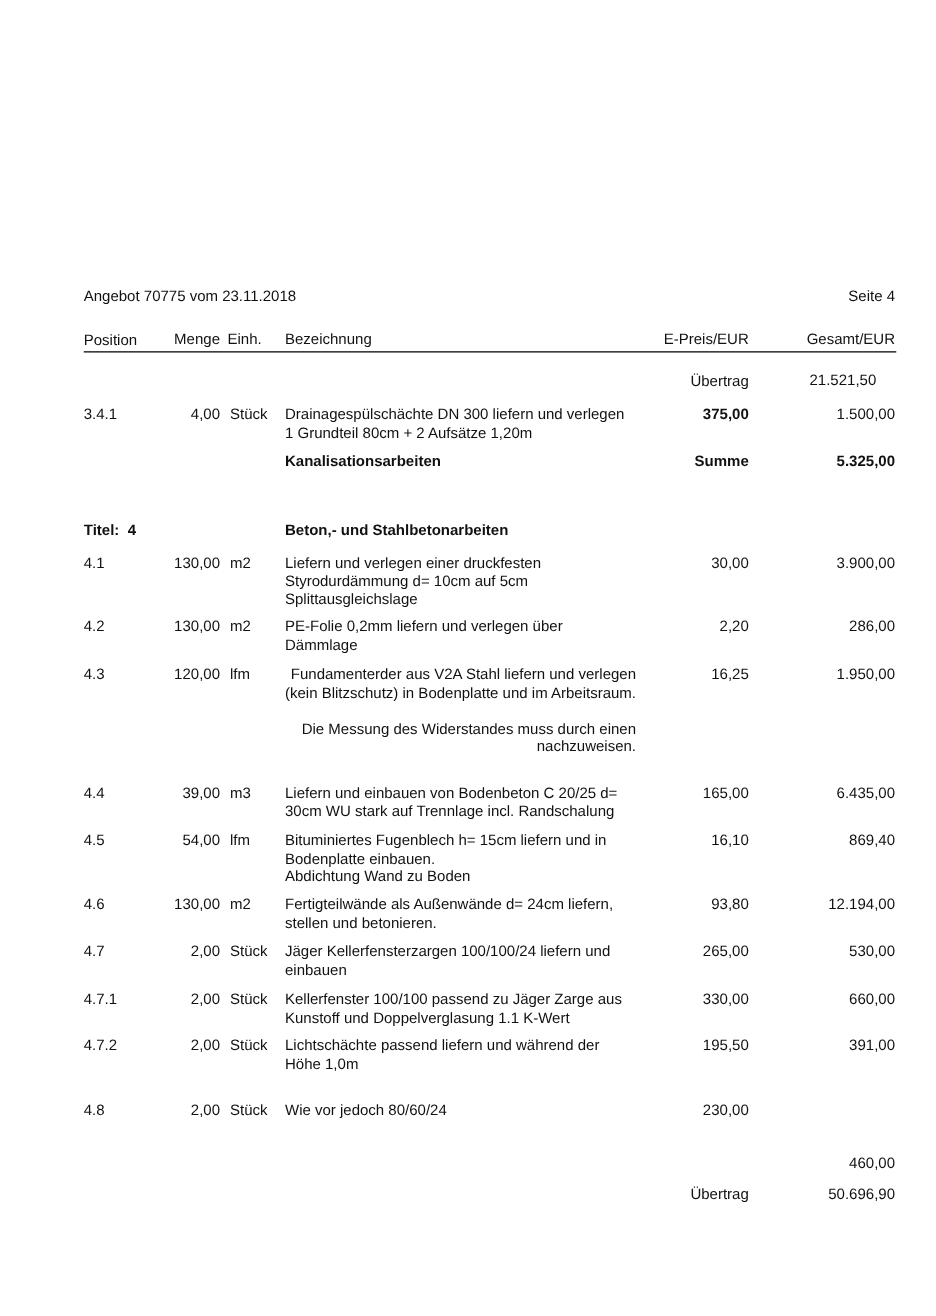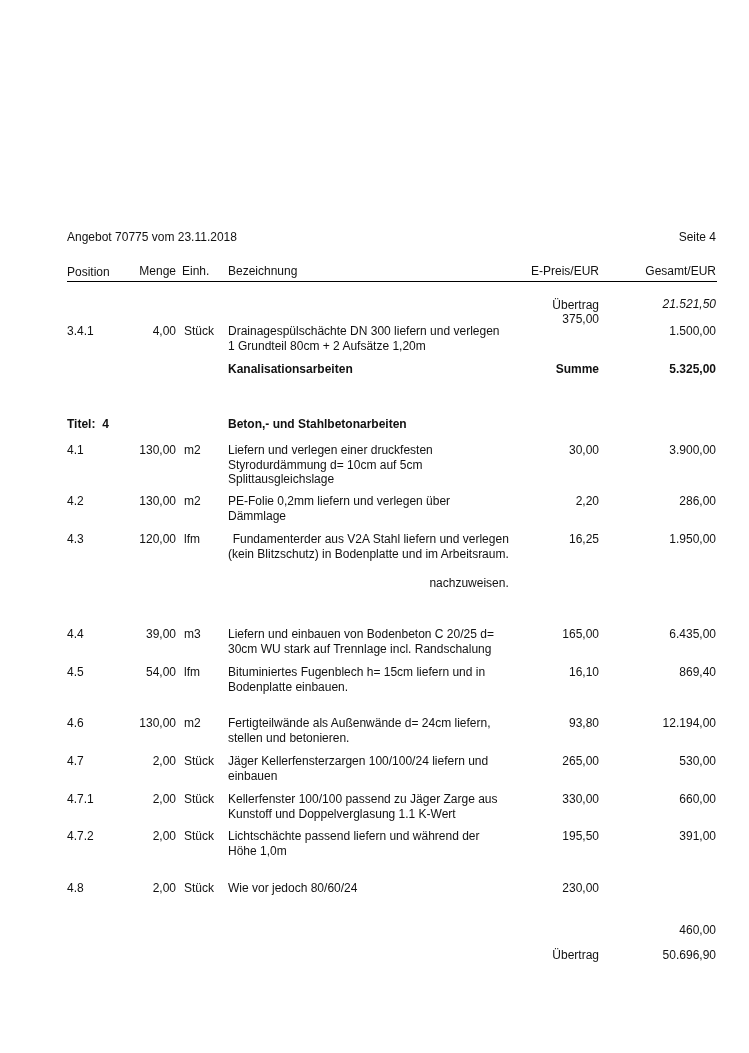--- a/index.html
+++ b/index.html
@@ -20,27 +20,27 @@
 
 <div class="abs" style="left:67px; top:265px;">Position</div>
 <div class="abs r" style="right:573px; top:264px;">Menge</div>
 <div class="abs" style="left:182px; top:264px;">Einh.</div>
 <div class="abs" style="left:228px; top:264px;">Bezeichnung</div>
 <div class="abs r" style="right:150px; top:264px;">E-Preis/EUR</div>
 <div class="abs r" style="right:33px; top:264px;">Gesamt/EUR</div>
 <div class="hdr-line"></div>
 
 <div class="abs r" style="right:150px; top:298px;">Übertrag</div>
-<div class="abs r" style="right:33px; top:297px;font-style:italic;">21.521,50</div>
+<div class="abs r" style="right:48px; top:297px;">21.521,50</div>
 
 <div id="rows">
     <div class="abs" style="left:67px;top:324px;">3.4.1</div>
     <div class="abs r" style="right:573px;top:324px;">4,00</div>
     <div class="abs" style="left:184px;top:324px;">Stück</div>
-    <div class="abs r" style="right:150px;top:312px;">375,00</div>
+    <div class="abs r" style="right:150px;top:324px;font-weight:bold;">375,00</div>
     <div class="abs r" style="right:33px;top:324px;">1.500,00</div>
     <div class="abs desc" style="left:228px; top:324px;">
       <div>Drainagespülschächte DN 300 liefern und verlegen</div>
       <div>1 Grundteil 80cm + 2 Aufsätze 1,20m</div>
     </div>
     <div class="abs" style="left:67px;top:443px;">4.1</div>
     <div class="abs r" style="right:573px;top:443px;">130,00</div>
     <div class="abs" style="left:184px;top:443px;">m2</div>
     <div class="abs r" style="right:150px;top:443px;">30,00</div>
     <div class="abs r" style="right:33px;top:443px;">3.900,00</div>
@@ -60,39 +60,41 @@
     </div>
     <div class="abs" style="left:67px;top:532px;">4.3</div>
     <div class="abs r" style="right:573px;top:532px;">120,00</div>
     <div class="abs" style="left:184px;top:532px;">lfm</div>
     <div class="abs r" style="right:150px;top:532px;">16,25</div>
     <div class="abs r" style="right:33px;top:532px;">1.950,00</div>
     <div class="abs desc" style="left:228px; top:532px;text-align:right;">
       <div>Fundamenterder aus V2A Stahl liefern und verlegen</div>
       <div>(kein Blitzschutz) in Bodenplatte und im Arbeitsraum.</div>
       <div class="gap"></div>
+      <div>Die Messung des Widerstandes muss durch einen</div>
       <div>nachzuweisen.</div>
     </div>
     <div class="abs" style="left:67px;top:627px;">4.4</div>
     <div class="abs r" style="right:573px;top:627px;">39,00</div>
     <div class="abs" style="left:184px;top:627px;">m3</div>
     <div class="abs r" style="right:150px;top:627px;">165,00</div>
     <div class="abs r" style="right:33px;top:627px;">6.435,00</div>
     <div class="abs desc" style="left:228px; top:627px;">
       <div>Liefern und einbauen von Bodenbeton C 20/25 d=</div>
       <div>30cm WU stark auf Trennlage incl. Randschalung</div>
     </div>
     <div class="abs" style="left:67px;top:665px;">4.5</div>
     <div class="abs r" style="right:573px;top:665px;">54,00</div>
     <div class="abs" style="left:184px;top:665px;">lfm</div>
     <div class="abs r" style="right:150px;top:665px;">16,10</div>
     <div class="abs r" style="right:33px;top:665px;">869,40</div>
     <div class="abs desc" style="left:228px; top:665px;">
       <div>Bituminiertes Fugenblech h= 15cm liefern und in</div>
       <div>Bodenplatte einbauen.</div>
+      <div>Abdichtung Wand zu Boden</div>
     </div>
     <div class="abs" style="left:67px;top:716px;">4.6</div>
     <div class="abs r" style="right:573px;top:716px;">130,00</div>
     <div class="abs" style="left:184px;top:716px;">m2</div>
     <div class="abs r" style="right:150px;top:716px;">93,80</div>
     <div class="abs r" style="right:33px;top:716px;">12.194,00</div>
     <div class="abs desc" style="left:228px; top:716px;">
       <div>Fertigteilwände als Außenwände d= 24cm liefern,</div>
       <div>stellen und betonieren.</div>
     </div>

